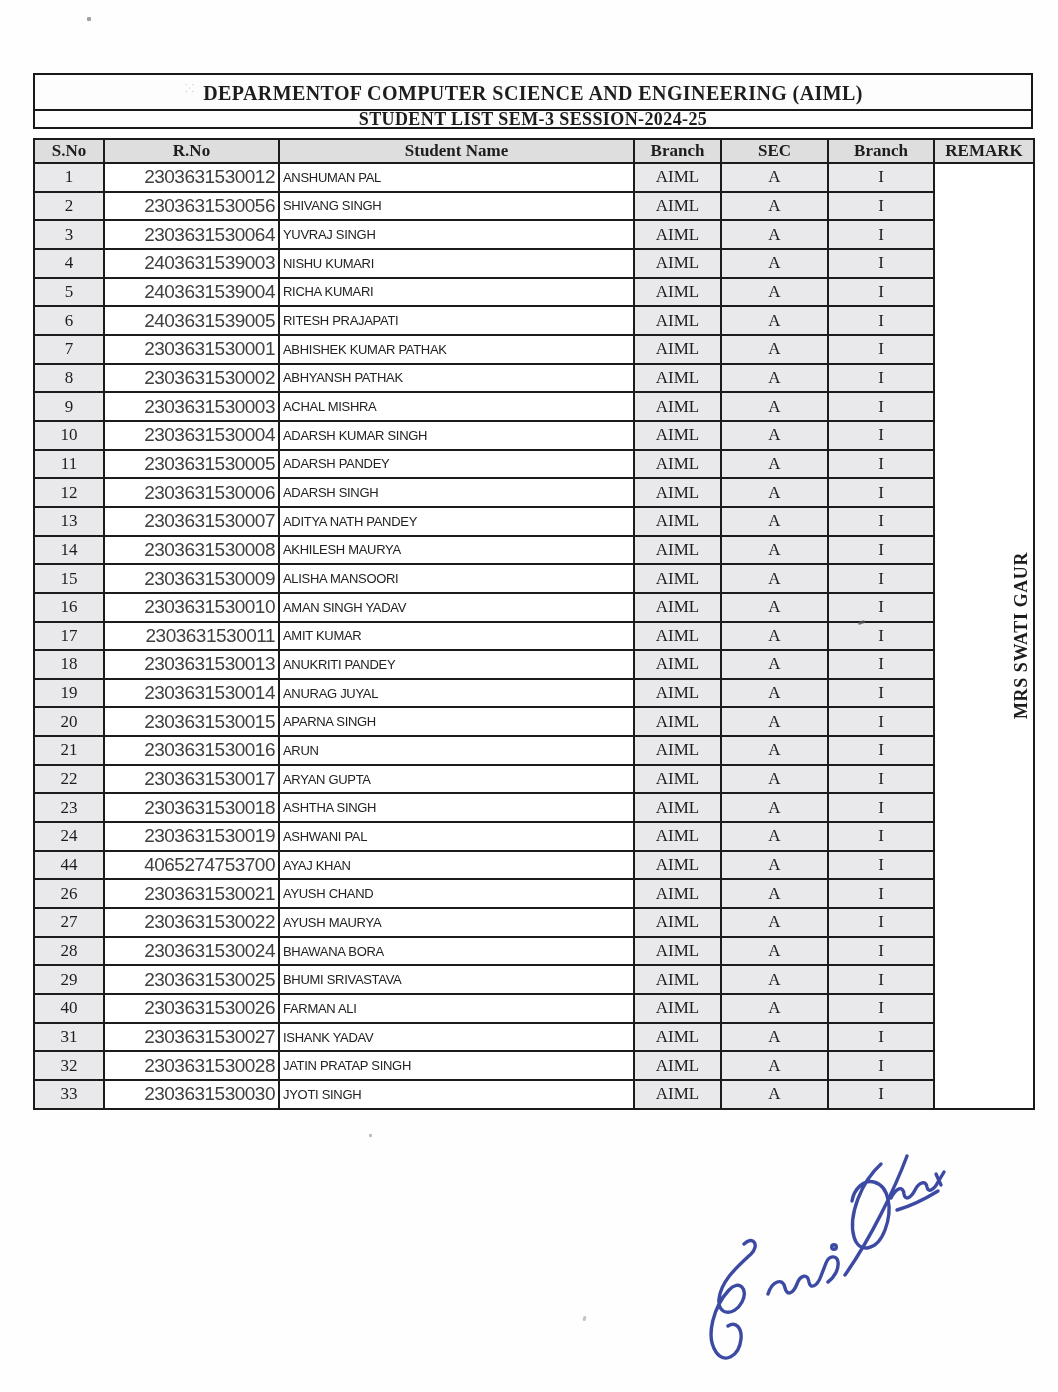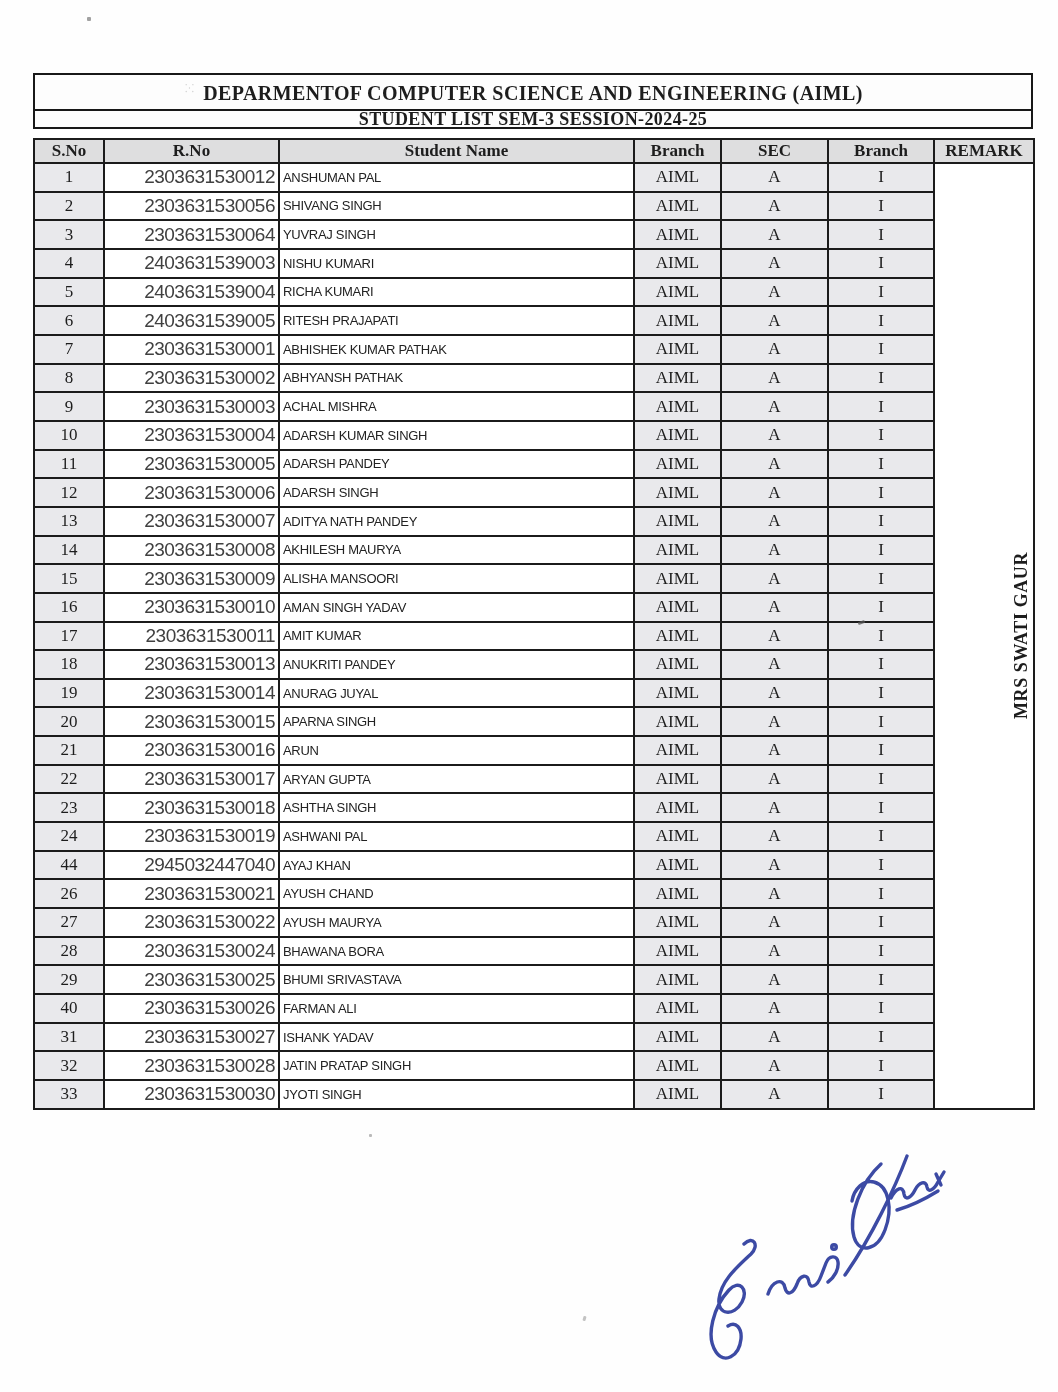--- a/index.html
+++ b/index.html
@@ -306,21 +306,21 @@
         <tr>
       <td class="c-sno">24</td>
       <td class="c-rno">2303631530019</td>
       <td class="c-name">ASHWANI PAL</td>
       <td class="c-branch">AIML</td>
       <td class="c-sec">A</td>
       <td class="c-batch">I</td>
     </tr>
         <tr>
       <td class="c-sno">44</td>
-      <td class="c-rno">2945032447040</td>
+      <td class="c-rno">4065274753700</td>
       <td class="c-name">AYAJ KHAN</td>
       <td class="c-branch">AIML</td>
       <td class="c-sec">A</td>
       <td class="c-batch">I</td>
     </tr>
         <tr>
       <td class="c-sno">26</td>
       <td class="c-rno">2303631530021</td>
       <td class="c-name">AYUSH CHAND</td>
       <td class="c-branch">AIML</td>

